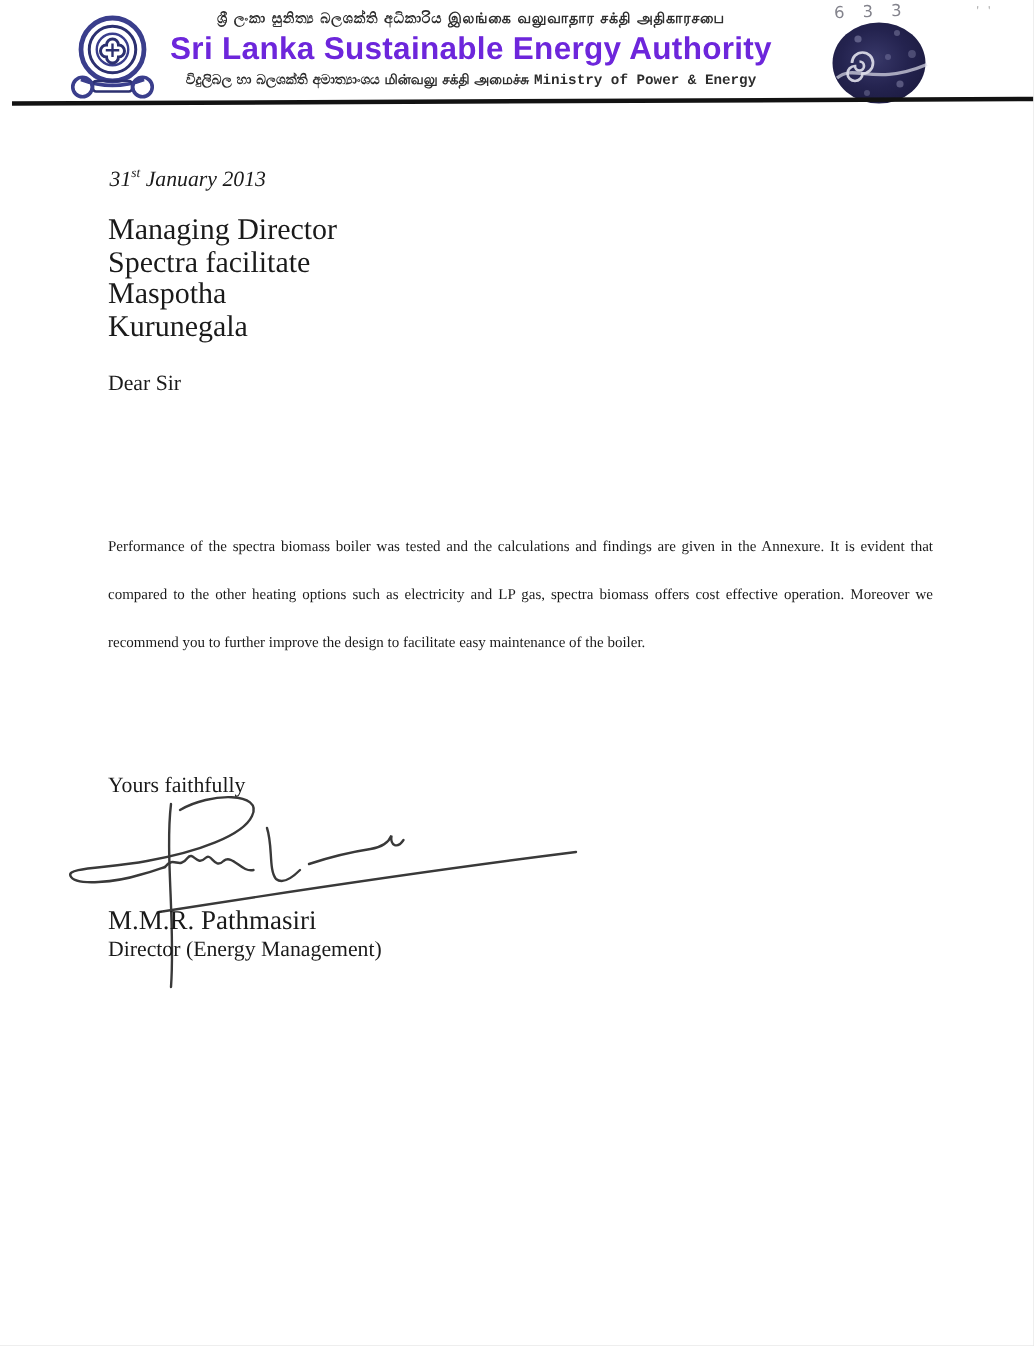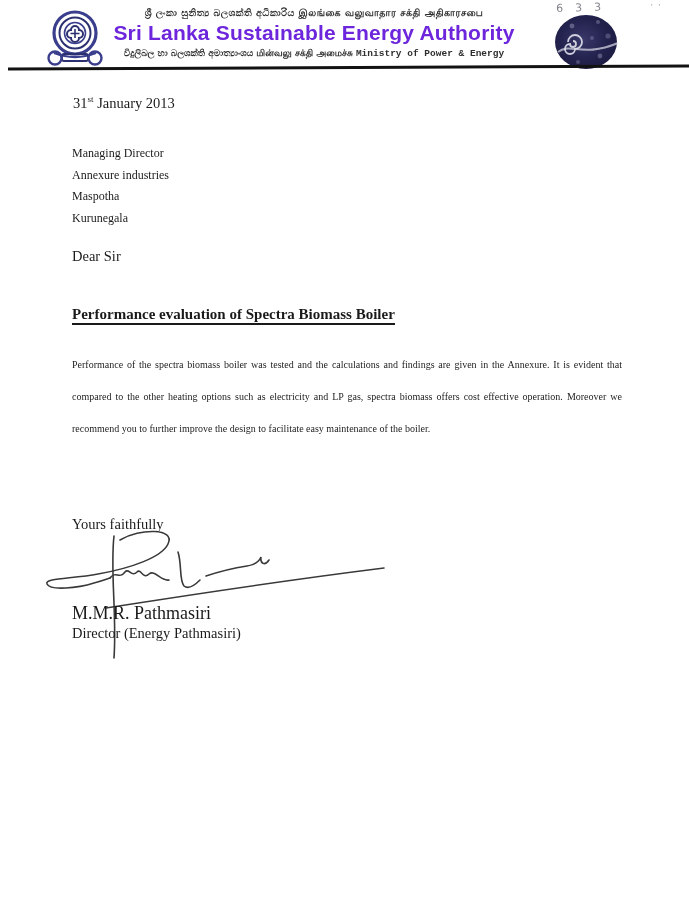--- a/index.html
+++ b/index.html
@@ -33,23 +33,23 @@
     letter-spacing:12px;transform:rotate(-2deg);opacity:.75;
   }
   .corner-mark{
     position:absolute;left:651px;top:2px;font-size:9px;color:#777;letter-spacing:6px;opacity:.7;
   }
   .divider{
     position:absolute;left:8px;top:66px;width:681px;height:3px;background:#141414;
     transform:rotate(-0.25deg);
   }
   
-  .date-line{position:absolute;left:73px;top:94px;font-size:14.5px;}
+  .date-line{position:absolute;left:73px;top:110px;font-size:14.5px;font-style:italic;}
   .date-line sup{font-size:9px;}
-  .recipient{position:absolute;left:72px;top:143px;font-size:12px;line-height:21.5px;}
+  .recipient{position:absolute;left:72px;top:143px;font-size:20px;line-height:21.5px;}
   .salutation{position:absolute;left:72px;top:248px;font-size:14.5px;}
   .subject-line{position:absolute;left:72px;top:306px;font-size:15px;font-weight:bold;}
   .subject-line span{border-bottom:2px solid #1c1c1c;padding-bottom:1px;}
   .body-par{
     position:absolute;left:72px;top:349px;width:550px;
     font-size:10px;line-height:32px;text-align:justify;
   }
   .closing{position:absolute;left:72px;top:516px;font-size:14.5px;}
   .signature{position:absolute;left:36px;top:524px;width:360px;height:138px;}
   .sig-name{position:absolute;left:72px;top:603px;font-size:18px;}
@@ -107,30 +107,27 @@
 
     <div class="divider"></div>
   </div>
 
   <div class="date-line">
     <span>31</span><sup>st</sup><span> January 2013</span>
   </div>
 
   <div class="recipient">
     <div>Managing Director</div>
-    <div>Annexure industries</div>
+    <div>Spectra facilitate</div>
     <div>Maspotha</div>
     <div>Kurunegala</div>
   </div>
 
   <div class="salutation">Dear Sir</div>
 
-  <div class="subject-line">
-    <span>Performance evaluation of Spectra Biomass Boiler</span>
-  </div>
 
   <div class="body-par">Performance of the spectra biomass boiler was tested and the calculations and findings are given in the Annexure. It is evident that compared to the other heating options such as electricity and LP gas, spectra biomass offers cost effective operation. Moreover we recommend you to further improve the design to facilitate easy maintenance of the boiler.</div>
 
   <div class="closing">Yours faithfully</div>
 
   <svg class="signature" viewBox="0 0 360 138" xmlns="http://www.w3.org/2000/svg">
     <g fill="none" stroke="#2a2a2a" stroke-width="1.6" stroke-linecap="round" opacity=".92">
 
       <path d="M 84 16 C 104 4, 140 4, 132 20 C 126 33, 96 44, 62 50 C 36 55, 8 54, 11 60 C 14 67, 42 64, 58 59 C 66 57, 71 55, 74 54"></path>
 
@@ -140,15 +137,15 @@
 
       <path d="M 170 52 C 182 48, 198 44, 211 42 C 217 41, 223 38, 225 33 C 224 40, 229 42, 233 36"></path>
 
       <path d="M 70 84 C 140 73, 260 55, 348 44"></path>
 
       <path d="M 78 12 C 74 46, 81 92, 78 134"></path>
     </g>
   </svg>
 
   <div class="sig-name">M.M.R. Pathmasiri</div>
-  <div class="sig-title">Director (Energy Pathmasiri)</div>
+  <div class="sig-title">Director (Energy Management)</div>
 
 </div>
 
 </body></html>

